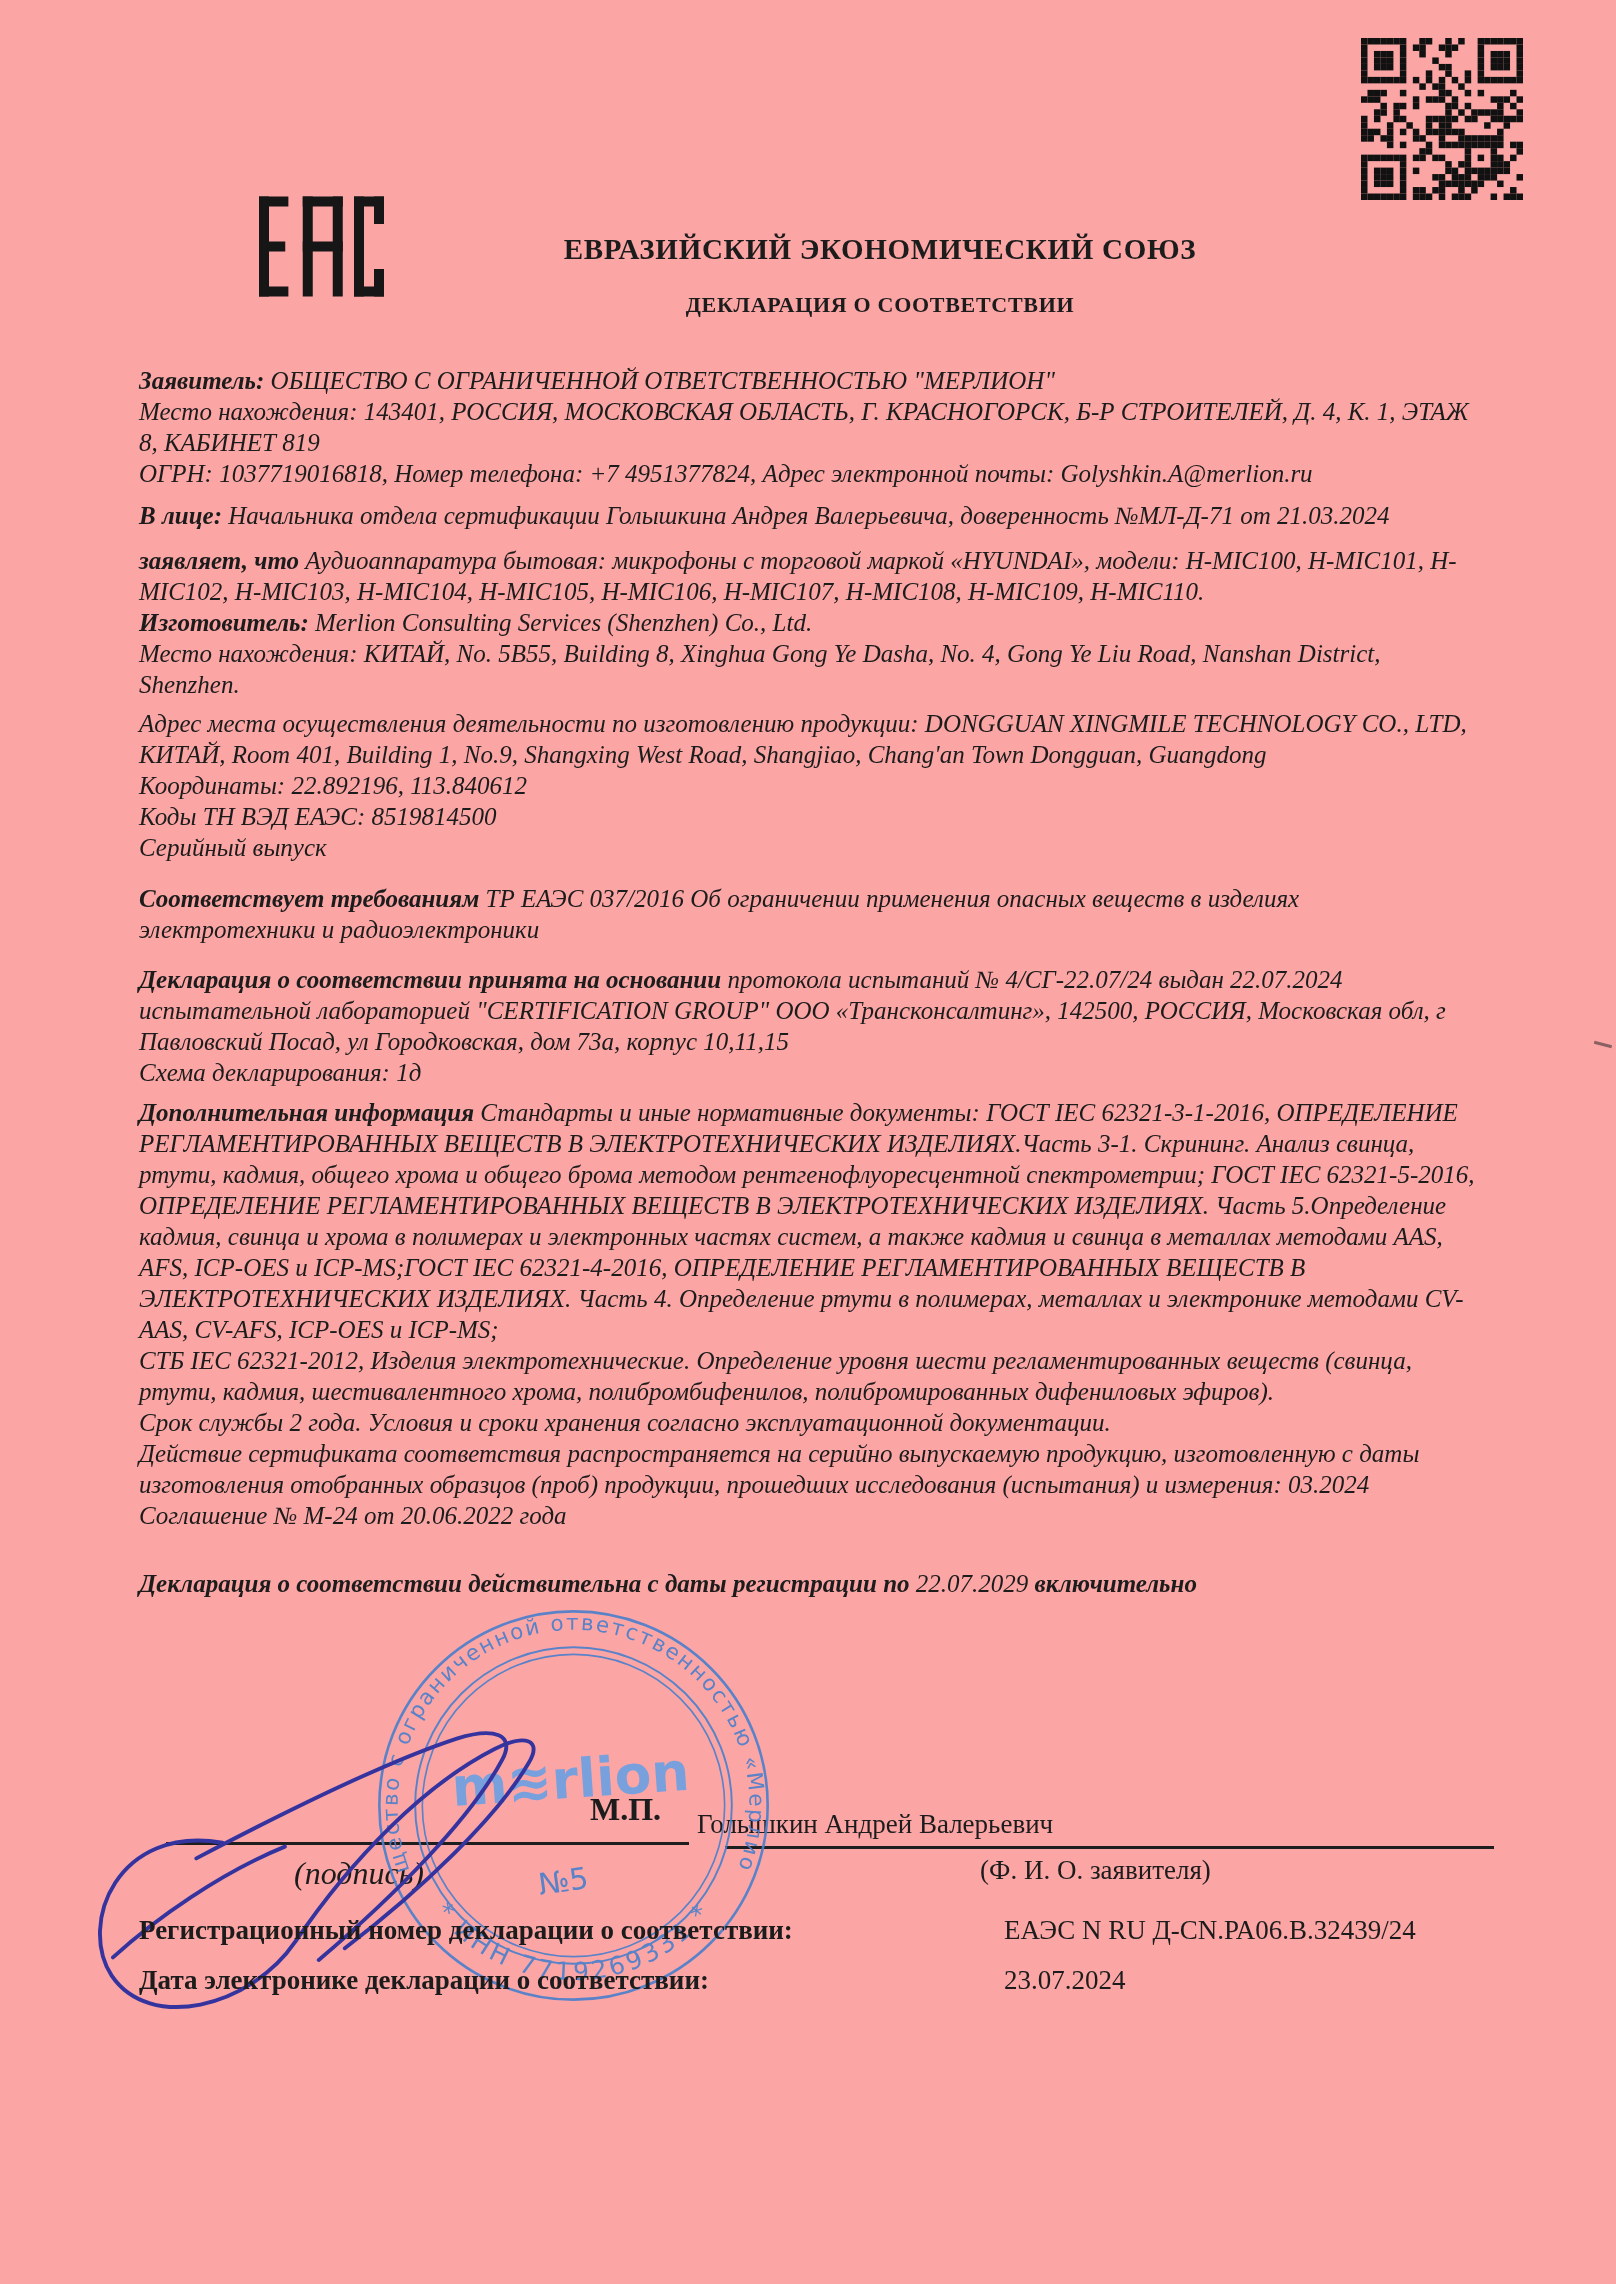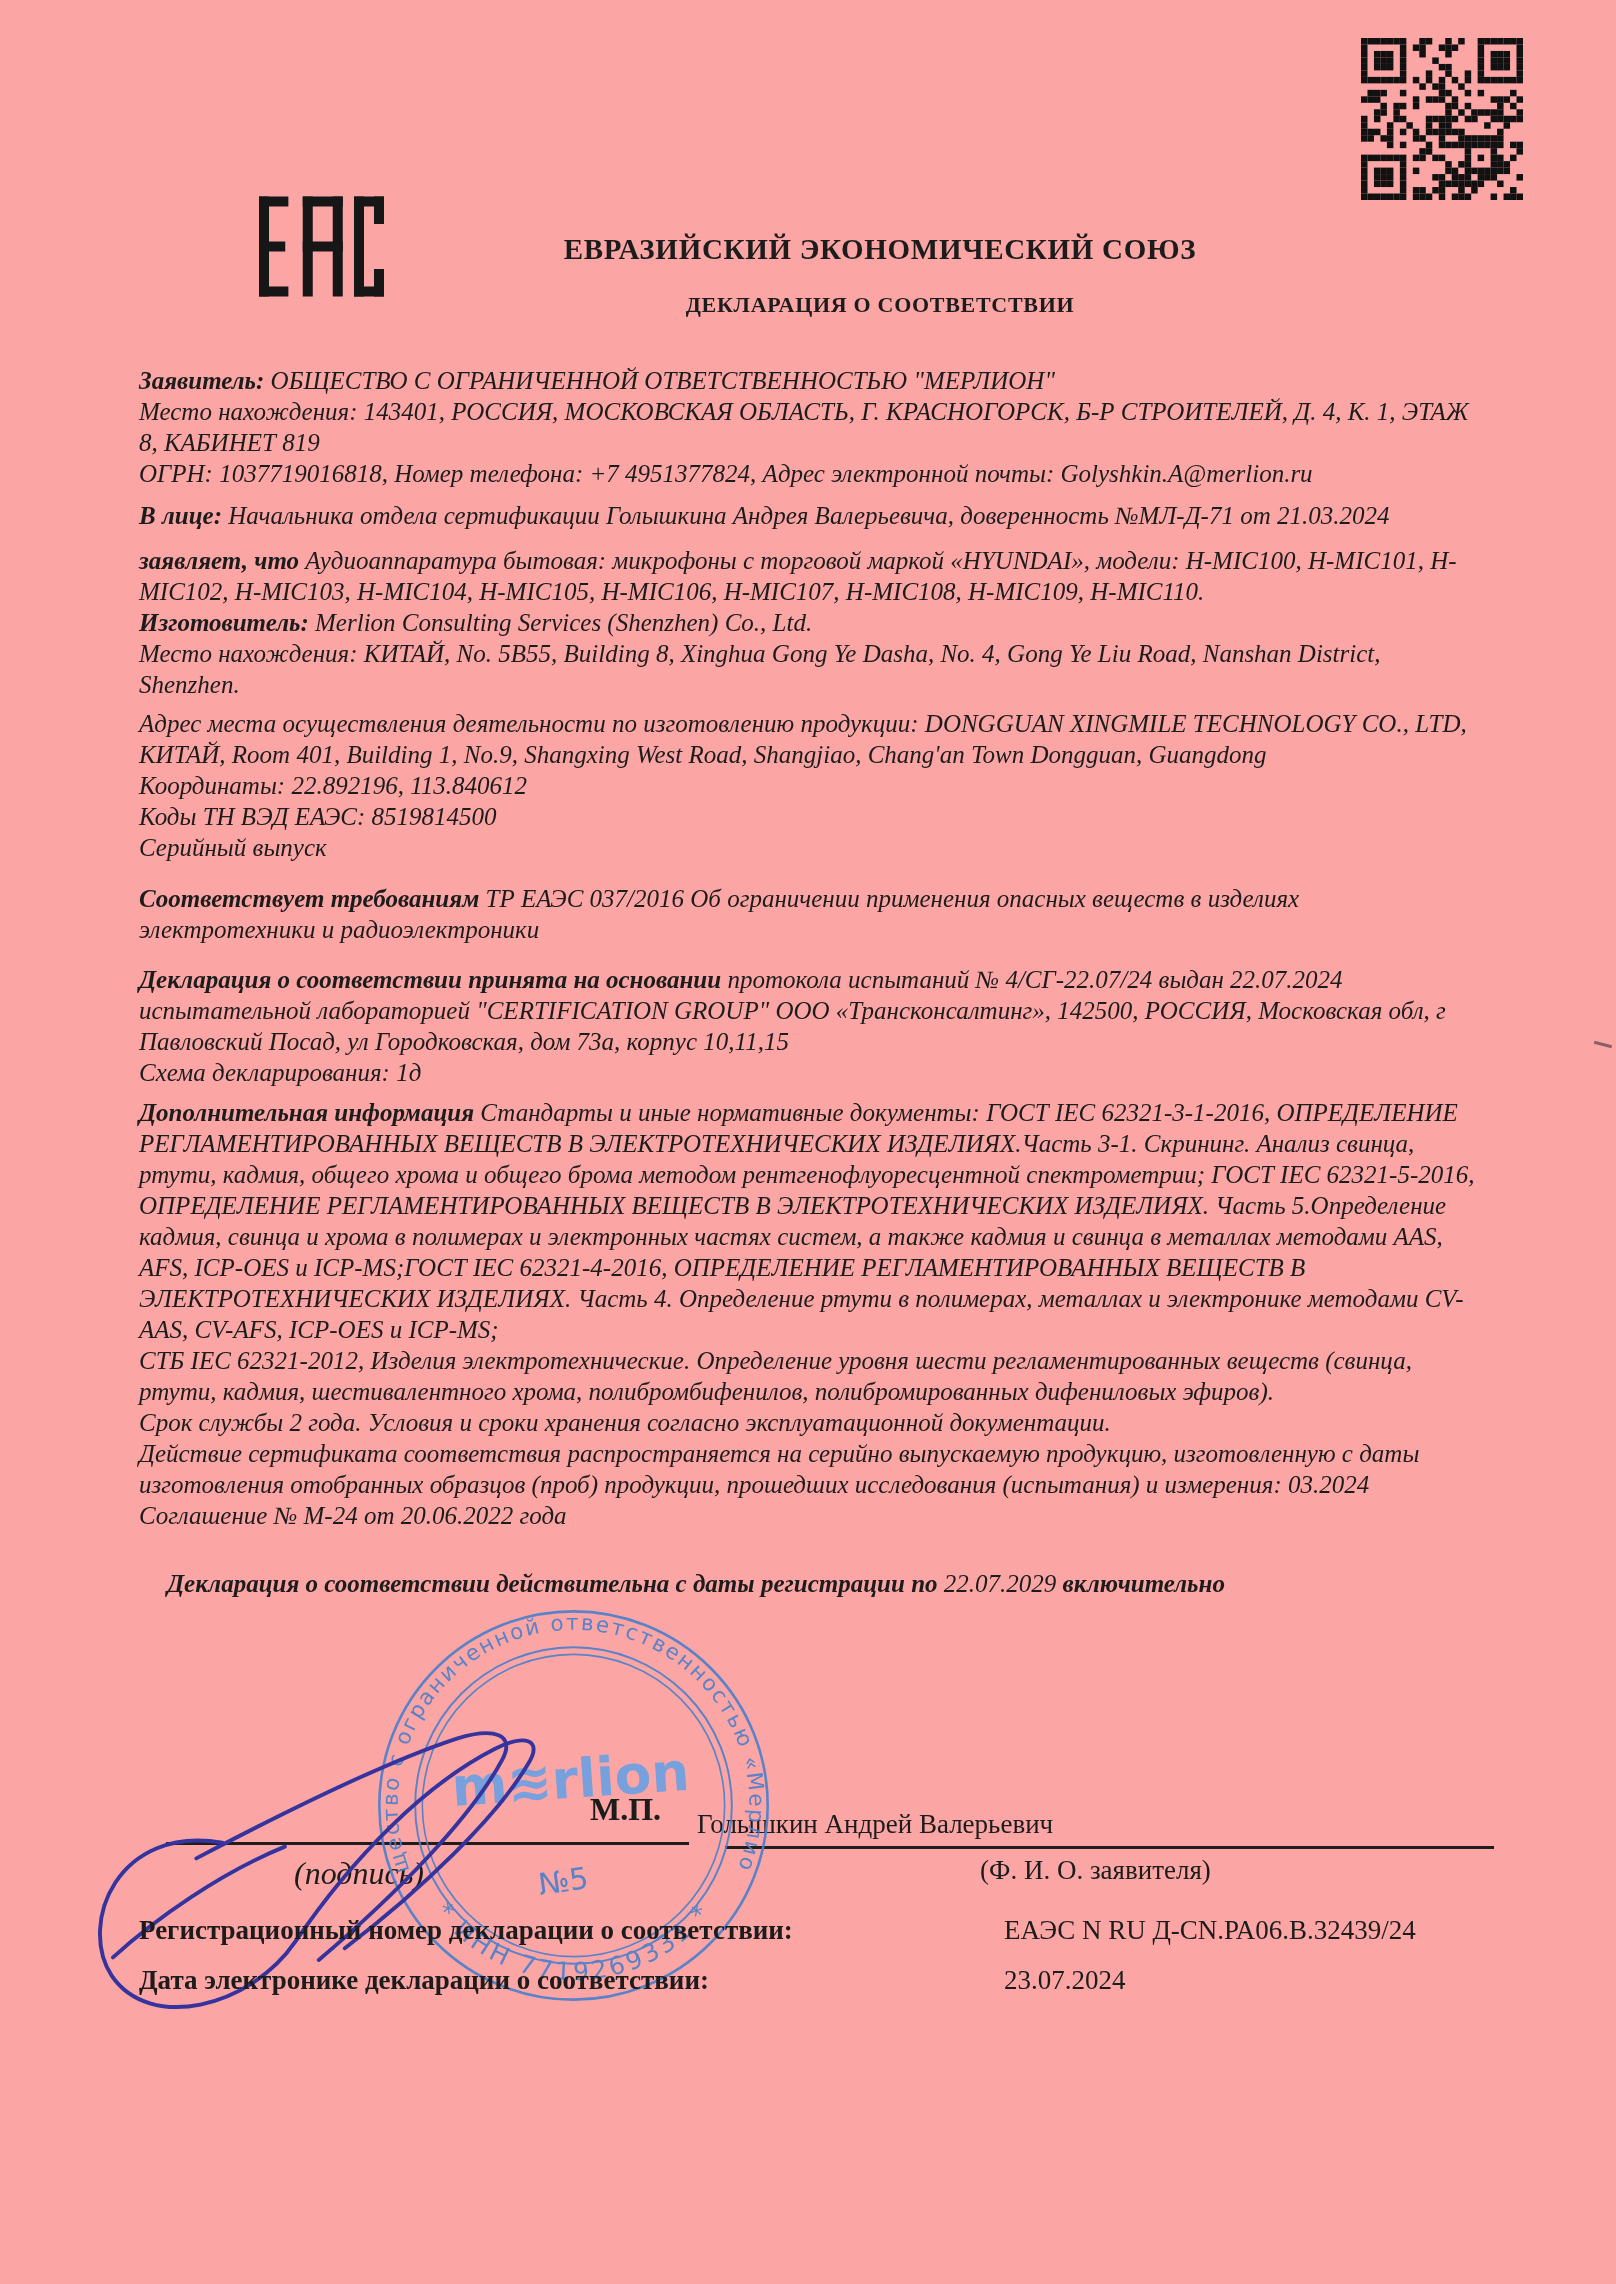--- a/index.html
+++ b/index.html
@@ -368,21 +368,21 @@
     </svg>
 
   <div class="body-col">
       <div class="para"><span class="b">Заявитель: </span><span>ОБЩЕСТВО С ОГРАНИЧЕННОЙ ОТВЕТСТВЕННОСТЬЮ "МЕРЛИОН"</span><br><span>Место нахождения: 143401, РОССИЯ, МОСКОВСКАЯ ОБЛАСТЬ, Г. КРАСНОГОРСК, Б-Р СТРОИТЕЛЕЙ, Д. 4, К. 1, ЭТАЖ 8, КАБИНЕТ 819</span><br><span>ОГРН: 1037719016818, Номер телефона: +7 4951377824, Адрес электронной почты: Golyshkin.A@merlion.ru</span></div>
       <div class="para" style="margin-top: 11px;"><span class="b">В лице: </span><span>Начальника отдела сертификации  Голышкина Андрея Валерьевича, доверенность №МЛ-Д-71  от 21.03.2024</span></div>
       <div class="para" style="margin-top: 14.3px;"><span class="b">заявляет, что </span><span>Аудиоаппаратура бытовая: микрофоны с торговой маркой «HYUNDAI», модели: H-MIC100, H-MIC101, H-MIC102, H-MIC103, H-MIC104, H-MIC105, H-MIC106, H-MIC107, H-MIC108, H-MIC109, H-MIC110.</span><br><span class="b">Изготовитель: </span><span>Merlion Consulting Services (Shenzhen) Co., Ltd.</span><br><span>Место нахождения: КИТАЙ, No. 5B55, Building 8, Xinghua Gong Ye Dasha, No. 4, Gong Ye Liu Road, Nanshan District, Shenzhen.</span></div>
       <div class="para" style="margin-top: 7.8px;"><span>Адрес места осуществления деятельности по изготовлению продукции: DONGGUAN XINGMILE TECHNOLOGY CO., LTD, КИТАЙ, Room 401, Building 1, No.9, Shangxing West Road, Shangjiao, Chang'an Town Dongguan, Guangdong</span><br><span>Координаты: 22.892196, 113.840612</span><br><span>Коды ТН ВЭД ЕАЭС: 8519814500</span><br><span>Серийный выпуск</span></div>
       <div class="para" style="margin-top: 19.6px;"><span class="b">Соответствует требованиям  </span><span>ТР ЕАЭС 037/2016 Об ограничении применения опасных веществ в изделиях электротехники и радиоэлектроники</span></div>
       <div class="para" style="margin-top: 19px;"><span class="b">Декларация о соответствии принята на основании </span><span>протокола испытаний № 4/СГ-22.07/24 выдан 22.07.2024 испытательной лабораторией "CERTIFICATION GROUP" ООО «Трансконсалтинг», 142500, РОССИЯ, Московская обл, г Павловский Посад, ул Городковская, дом 73а, корпус 10,11,15</span><br><span>Схема декларирования: 1д</span></div>
       <div class="para" style="margin-top: 9px;"><span class="b">Дополнительная информация </span><span>Стандарты и иные нормативные документы: ГОСТ IEC 62321-3-1-2016, ОПРЕДЕЛЕНИЕ РЕГЛАМЕНТИРОВАННЫХ ВЕЩЕСТВ В ЭЛЕКТРОТЕХНИЧЕСКИХ ИЗДЕЛИЯХ.Часть 3-1. Скрининг. Анализ свинца, ртути, кадмия, общего хрома и общего брома методом рентгенофлуоресцентной спектрометрии; ГОСТ IEC 62321-5-2016, ОПРЕДЕЛЕНИЕ РЕГЛАМЕНТИРОВАННЫХ ВЕЩЕСТВ В ЭЛЕКТРОТЕХНИЧЕСКИХ ИЗДЕЛИЯХ. Часть 5.Определение кадмия, свинца и хрома в полимерах и электронных частях систем, а также кадмия и свинца в металлах методами AAS, AFS, ICP-OES и ICP-MS;ГОСТ IEC 62321-4-2016, ОПРЕДЕЛЕНИЕ РЕГЛАМЕНТИРОВАННЫХ ВЕЩЕСТВ В ЭЛЕКТРОТЕХНИЧЕСКИХ ИЗДЕЛИЯХ. Часть 4. Определение ртути в полимерах, металлах и электронике методами CV-AAS, CV-AFS, ICP-OES и ICP-MS;</span><br><span>СТБ IEC 62321-2012, Изделия электротехнические. Определение уровня шести регламентированных веществ (свинца, ртути, кадмия, шестивалентного хрома, полибромбифенилов, полибромированных дифениловых эфиров).</span><br><span>Срок службы 2 года. Условия и сроки хранения согласно эксплуатационной документации.</span><br><span>Действие сертификата соответствия распространяется на серийно выпускаемую продукцию, изготовленную с даты изготовления отобранных образцов (проб) продукции, прошедших исследования (испытания) и измерения: 03.2024</span><br><span>Соглашение № М-24 от 20.06.2022 года</span></div>
-      <div class="para" style="margin-top: 37px; margin-left: 28px;"><span class="b">Декларация о соответствии действительна с даты регистрации по </span><span>22.07.2029</span><span class="b"> включительно</span></div>
+      <div class="para" style="margin-top: 37px;"><span class="b">Декларация о соответствии действительна с даты регистрации по </span><span>22.07.2029</span><span class="b"> включительно</span></div>
     </div>
 
   <div class="sig-line line-left"></div>
   <div class="sig-line line-right"></div>
   <div class="lbl-podpis">(подпись)</div>
   <div class="lbl-mp">М.П.</div>
   <div class="lbl-name">Голышкин Андрей Валерьевич</div>
   <div class="lbl-fio">(Ф. И. О. заявителя)</div>
 
   <svg class="stamp-svg" viewBox="0 0 640 640">

